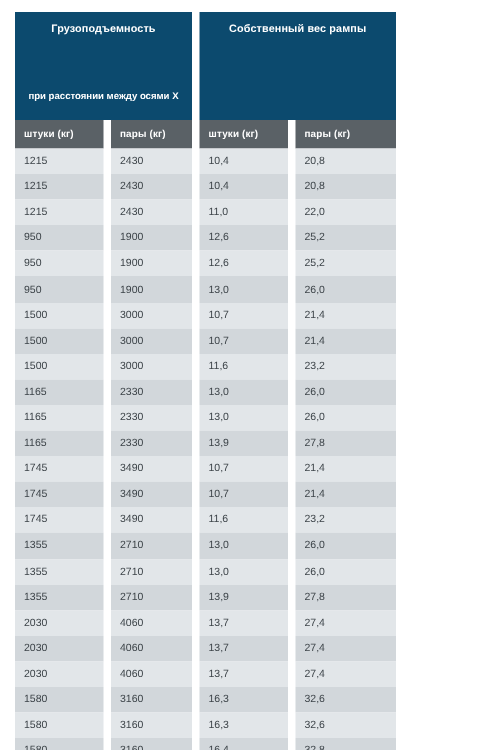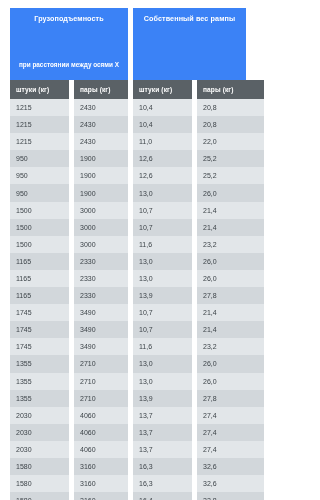--- a/index.html
+++ b/index.html
@@ -18,33 +18,33 @@
   }
 
   
   .header-band{
     display:flex;
     width:254px;
     height:72px;
     gap:5px;
   }
   .hdr-panel{
-    background:#3b82f6;
+    background:#0c4a6e;
     color:#ffffff;
     display:flex;
     flex-direction:column;
     align-items:center;
     justify-content:flex-start;
     text-align:center;
     box-sizing:border-box;
     padding:6px 4px 0 4px;
     gap:33px;
   }
   .hdr-left{ width:118px; }
-  .hdr-right{ width:113px; }
+  .hdr-right{ width:131px; }
   .hdr-title{
     font-size:7.2px;
     font-weight:bold;
     line-height:10px;
     letter-spacing:.1px;
     white-space:nowrap;
   }
   .hdr-sub{
     font-size:6.4px;
     font-weight:bold;

